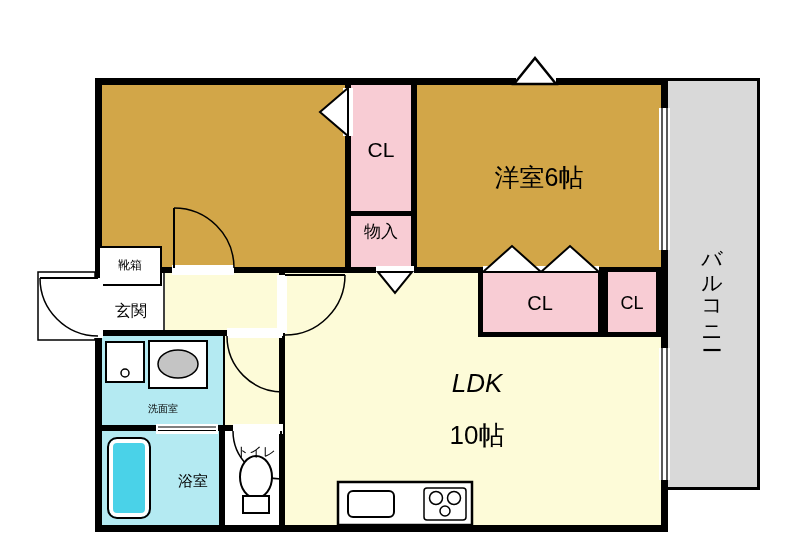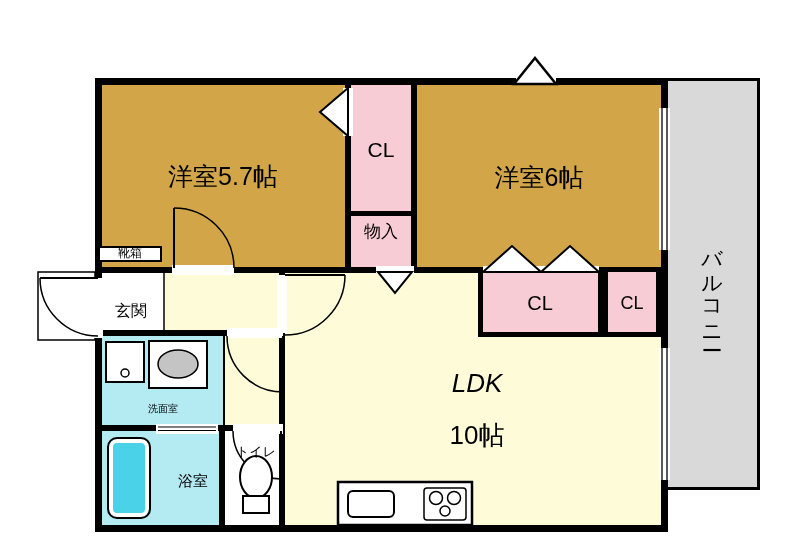--- a/index.html
+++ b/index.html
@@ -53,21 +53,21 @@
   <div class="wall" style="left:102px; top:267px; width:559px; height:6px;"></div>
   <div class="wall" style="left:279px; top:273px; width:6px; height:252px;"></div>
   <div class="wall" style="left:102px; top:330px; width:183px; height:6px;"></div>
   <div class="wall" style="left:102px; top:425px; width:183px; height:6px;"></div>
   <div class="wall" style="left:219px; top:431px; width:6px; height:94px;"></div>
   <div class="wall" style="left:223px; top:336px; width:2px; height:89px;"></div>
 
   <div class="clbox" style="left:478px; top:267px; width:125px; height:70px;"></div>
   <div class="clbox" style="left:603px; top:267px; width:58px; height:70px;"></div>
 
-  <div class="shoebox" style="left:98px; top:246px; width:64px; height:16px;">
+  <div class="shoebox" style="left:98px; top:246px; width:64px; height:40px;">
     <span class="lbl" style="position:static; transform:none; font-size:12px;">靴箱</span>
   </div>
 
   <div class="bathtub" style="left:107px; top:437px; width:44px; height:82px;"></div>
 
   <svg class="overlay" width="800" height="560" viewBox="0 0 800 560">
 
     <g>
       <rect x="38" y="272" width="57" height="68" fill="#fff" stroke="#000" stroke-width="1.5"></rect>
       <rect x="93" y="278" width="10" height="60" fill="#fff"></rect>
@@ -154,21 +154,20 @@
       <rect x="149" y="341" width="58" height="47" fill="#fff" stroke="#000" stroke-width="2"></rect>
       <ellipse cx="178" cy="364" rx="20" ry="14" fill="#c4c4c4" stroke="#000" stroke-width="1.5"></ellipse>
     </g>
 
     <g>
       <ellipse cx="256" cy="477" rx="16" ry="21" fill="#fff" stroke="#000" stroke-width="2"></ellipse>
       <rect x="243" y="496" width="26" height="17" fill="#fff" stroke="#000" stroke-width="2"></rect>
     </g>
   </svg>
 
-  <div class="lbl" style="left:223px; top:176px; font-size:25px;">洋室5.7帖</div>
   <div class="lbl" style="left:381px; top:150px; font-size:21px;">CL</div>
   <div class="lbl" style="left:381px; top:232px; font-size:17px;">物入</div>
   <div class="lbl" style="left:539px; top:177px; font-size:25px;">洋室6帖</div>
   <div class="lbl vert" style="left:712px; top:288px; font-size:21px;">バルコニー</div>
   <div class="lbl" style="left:131px; top:311px; font-size:16px;">玄関</div>
   <div class="lbl" style="left:163px; top:409px; font-size:10px;">洗面室</div>
   <div class="lbl" style="left:193px; top:481px; font-size:15px;">浴室</div>
   <div class="lbl" style="left:256px; top:452px; font-size:13px;">トイレ</div>
   <div class="lbl" style="left:540px; top:303px; font-size:20px;">CL</div>
   <div class="lbl" style="left:632px; top:303px; font-size:18px;">CL</div>

